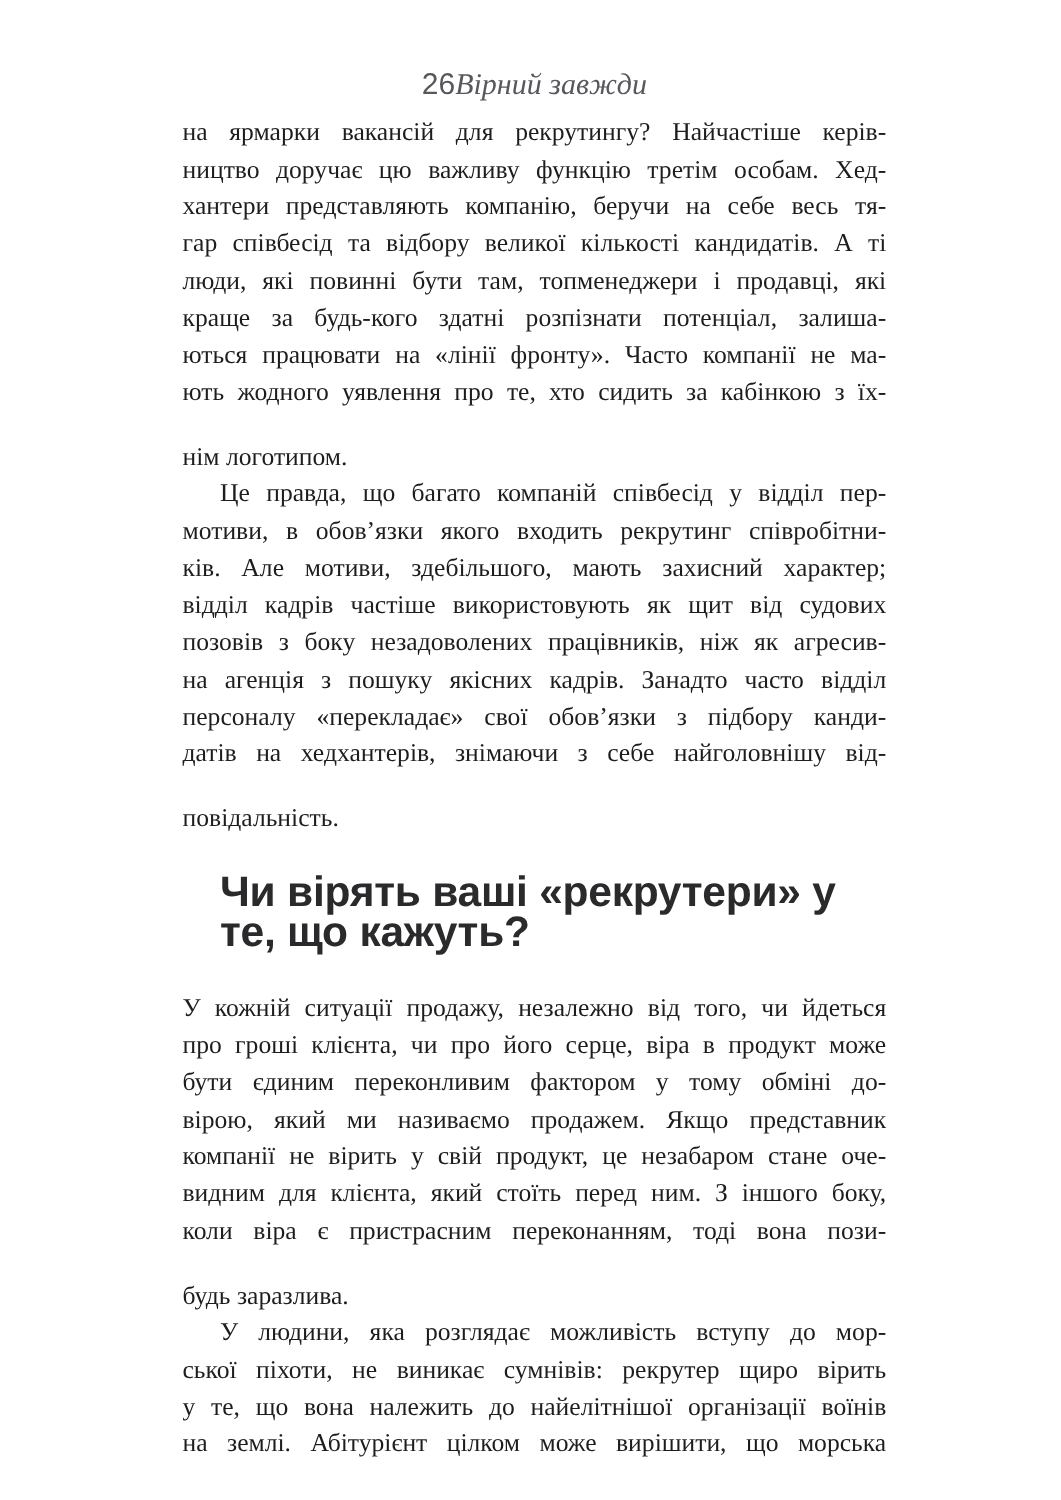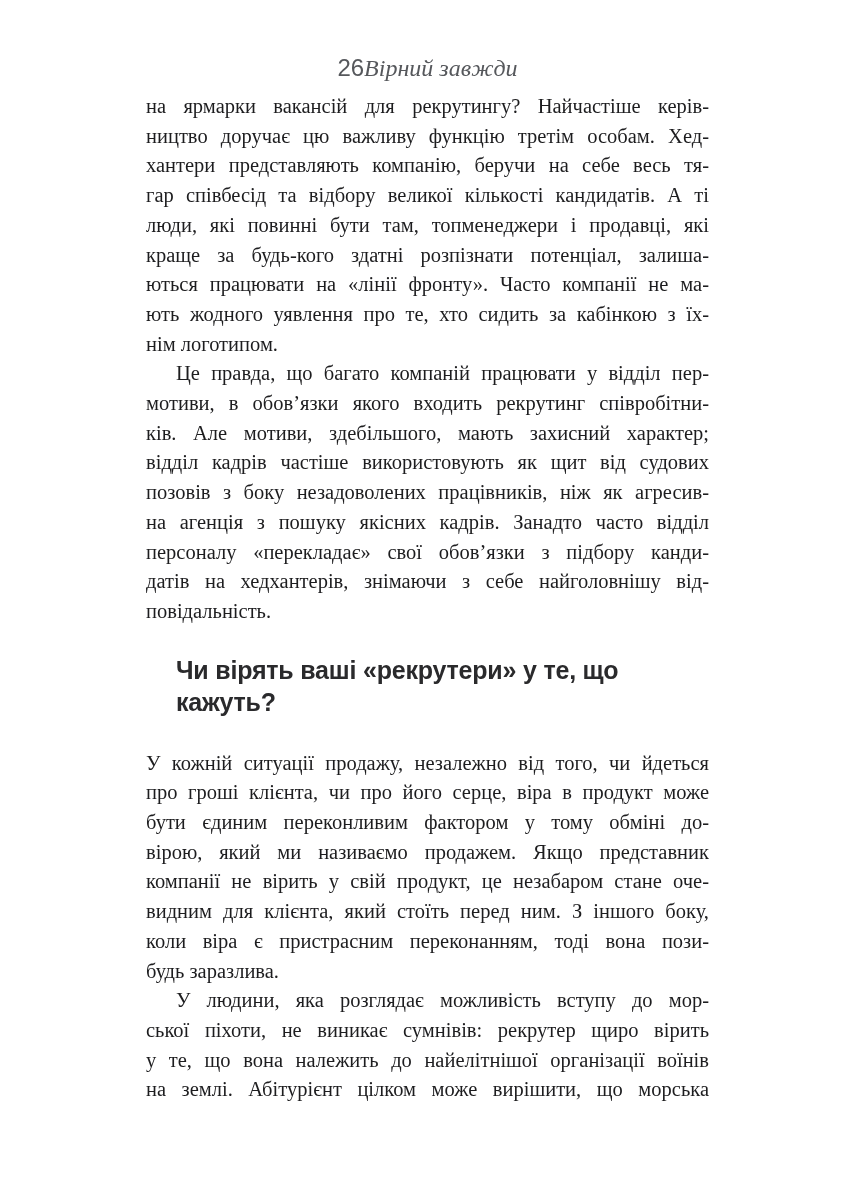--- a/index.html
+++ b/index.html
@@ -50,28 +50,29 @@
   }
   .line {
     text-align: justify;
     text-align-last: justify;
     white-space: nowrap;
   }
   .line-last {
     text-align: left;
     text-align-last: left;
     white-space: normal;
+    margin-top: 22px;
   }
   .line-indent {
     padding-left: 30px;
   }
   .section-heading {
     font-family: "Liberation Sans", sans-serif;
     font-weight: 700;
-    font-size: 25px;
+    font-size: 34px;
     line-height: 32px;
     color: #2a2a2c;
     margin: 27px 0 31px 0;
     padding-left: 30px;
     letter-spacing: -0.2px;
   }
 </style>
 </head>
 <body>
 
@@ -87,21 +88,21 @@
         <div class="line">ництво доручає цю важливу функцію третім особам. Хед-</div>
         <div class="line">хантери представляють компанію, беручи на себе весь тя-</div>
         <div class="line">гар співбесід та відбору великої кількості кандидатів. А ті</div>
         <div class="line">люди, які повинні бути там, топменеджери і продавці, які</div>
         <div class="line">краще за будь-кого здатні розпізнати потенціал, залиша-</div>
         <div class="line">ються працювати на «лінії фронту». Часто компанії не ма-</div>
         <div class="line">ють жодного уявлення про те, хто сидить за кабінкою з їх-</div>
         <div class="line line-last">нім логотипом.</div>
       </div>
       <div class="paragraph">
-        <div class="line line-indent">Це правда, що багато компаній працювати у відділ пер-</div>
+        <div class="line line-indent">Це правда, що багато компаній співбесід у відділ пер-</div>
         <div class="line">мотиви, в обов’язки якого входить рекрутинг співробітни-</div>
         <div class="line">ків. Але мотиви, здебільшого, мають захисний характер;</div>
         <div class="line">відділ кадрів частіше використовують як щит від судових</div>
         <div class="line">позовів з боку незадоволених працівників, ніж як агресив-</div>
         <div class="line">на агенція з пошуку якісних кадрів. Занадто часто відділ</div>
         <div class="line">персоналу «перекладає» свої обов’язки з підбору канди-</div>
         <div class="line">датів на хедхантерів, знімаючи з себе найголовнішу від-</div>
         <div class="line line-last">повідальність.</div>
       </div>
       <h2 class="section-heading">Чи вірять ваші «рекрутери» у те, що кажуть?</h2>

